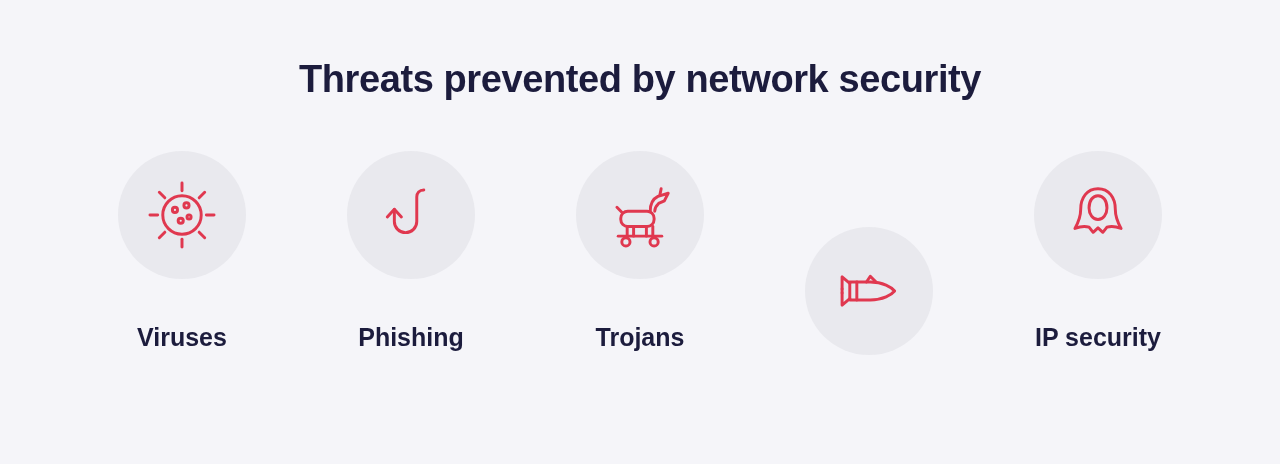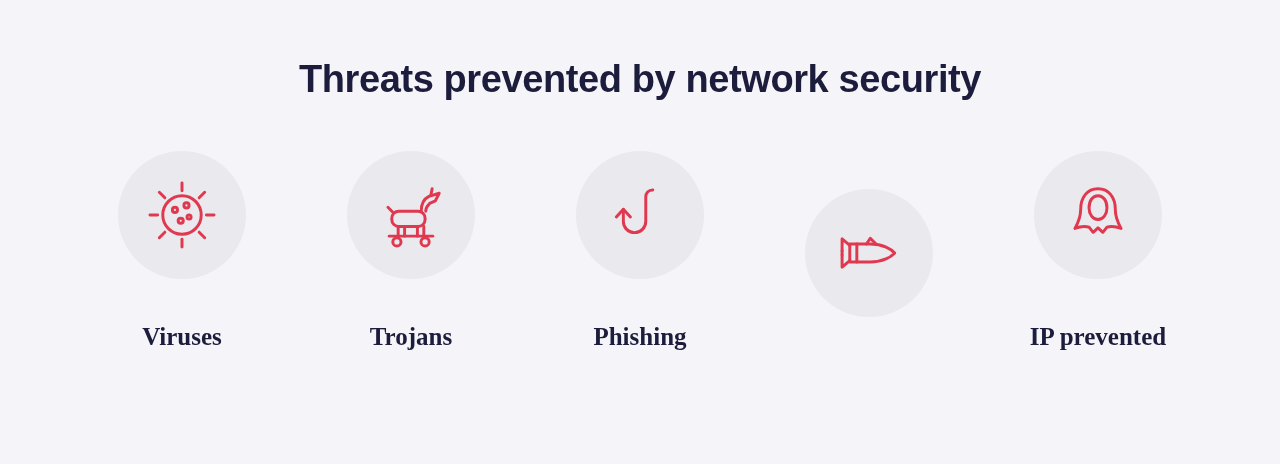--- a/index.html
+++ b/index.html
@@ -27,22 +27,21 @@
     text-align: center;
     font-size: 38px;
     font-weight: 700;
     letter-spacing: -0.4px;
     color: var(--color-text);
     margin: 0 0 50px 0;
   }
   .items-row {
     display: flex;
     justify-content: center;
-    align-items: center;
-    font-family: Liberation Serif, serif;
+    align-items: flex-end;
   }
   .item {
     width: 229px;
     display: flex;
     flex-direction: column;
     align-items: center;
   }
   .icon-circle {
     width: 128px;
     height: 128px;
@@ -97,45 +96,45 @@
           <circle cx="31" cy="36.5" r="2"></circle>
           <circle cx="37.5" cy="33.5" r="1.6"></circle>
         </svg>
       </div>
       <div class="item-label">Viruses</div>
     </div>
 
     <div class="item">
       <div class="icon-circle">
         <svg viewBox="0 0 64 64" aria-hidden="true">
+          <path d="M42 12.5 C38.5 12.5 36.5 15 36.5 18 V37 A8.75 8.75 0 0 1 19 37 V29"></path>
+          <path d="M19 27.5 L13.5 33.5"></path>
+          <path d="M19 27.5 L24.5 33.5"></path>
+        </svg>
+      </div>
+      <div class="item-label">Phishing</div>
+    </div>
+
+    <div class="item">
+      <div class="icon-circle">
+        <svg viewBox="0 0 64 64" aria-hidden="true">
           <path d="M15 48.5 H49"></path>
           <circle cx="21" cy="53" r="3.2"></circle>
           <circle cx="43" cy="53" r="3.2"></circle>
           <path d="M22 48.5 V41"></path>
           <path d="M27 48.5 V41"></path>
           <path d="M37 48.5 V41"></path>
           <path d="M42 48.5 V41"></path>
           <rect x="17" y="29" width="26" height="12" rx="5.5"></rect>
           <path d="M40 29 C40 23.5 42 19.5 46 17.5 L54 15 L51 21 L46.5 23 C44.5 25 43.5 27 43.5 29"></path>
           <path d="M47.5 16.5 L48.5 11.5"></path>
           <path d="M18 30 L14 26"></path>
         </svg>
       </div>
       <div class="item-label">Trojans</div>
-    </div>
-
-    <div class="item">
-      <div class="icon-circle">
-        <svg viewBox="0 0 64 64" aria-hidden="true">
-          <path d="M42 12.5 C38.5 12.5 36.5 15 36.5 18 V37 A8.75 8.75 0 0 1 19 37 V29"></path>
-          <path d="M19 27.5 L13.5 33.5"></path>
-          <path d="M19 27.5 L24.5 33.5"></path>
-        </svg>
-      </div>
-      <div class="item-label">Phishing</div>
     </div>
 
     <div class="item">
       <div class="icon-circle">
         <svg viewBox="0 0 64 64" aria-hidden="true">
           <path d="M17 25 H33 C43 25 49.5 29 52 32 C49.5 35 43 39 33 39 H17 Z"></path>
           <path d="M17 26 L11 21 L11 30.5"></path>
           <path d="M17 38 L11 43 L11 33.5"></path>
           <path d="M11 30.5 V33.5"></path>
           <path d="M22.5 25 V39"></path>
@@ -144,17 +143,17 @@
       </div>
     </div>
 
     <div class="item">
       <div class="icon-circle">
         <svg viewBox="0 0 64 64" aria-hidden="true">
           <path d="M32 11.5 C23.5 11.5 18.5 18.5 18.5 27.5 C18.5 33.5 16.5 38 14 42.5 C19 40.5 22 40.5 25 41.5 L28.2 45.5 L32 42 L35.8 45.5 L39 41.5 C42 40.5 45 40.5 50 42.5 C47.5 38 45.5 33.5 45.5 27.5 C45.5 18.5 40.5 11.5 32 11.5 Z"></path>
           <path d="M25 26.5 C25 20.5 28 17 32 17 C36 17 39 20.5 39 26.5 C39 31.5 36 35.5 32 35.5 C28 35.5 25 31.5 25 26.5 Z"></path>
         </svg>
       </div>
-      <div class="item-label">IP prevented</div>
+      <div class="item-label">IP security</div>
     </div>
 
   </div>
 </div>
 
 </body></html>

